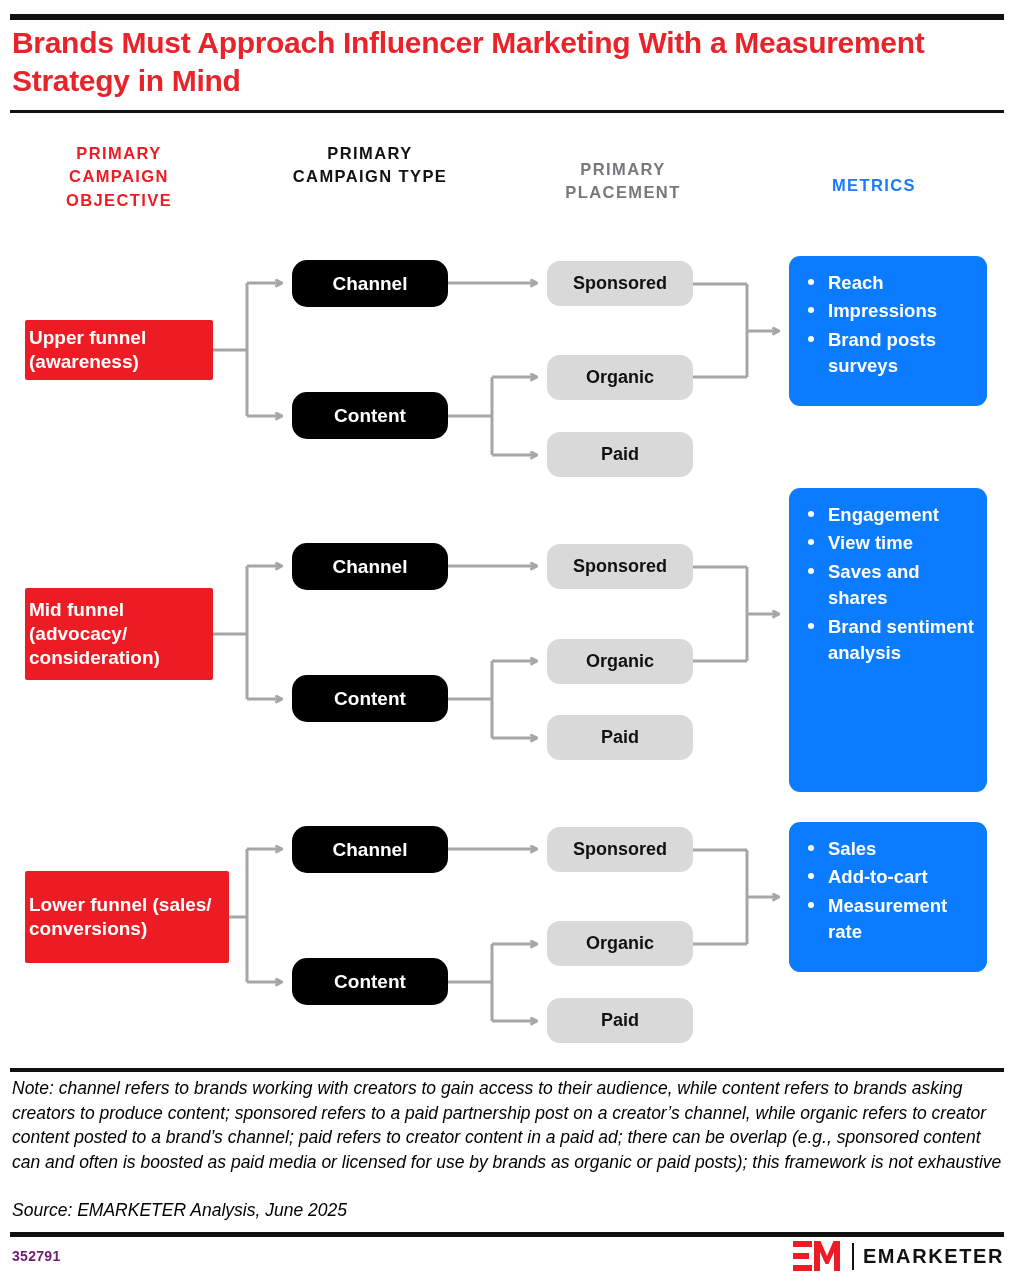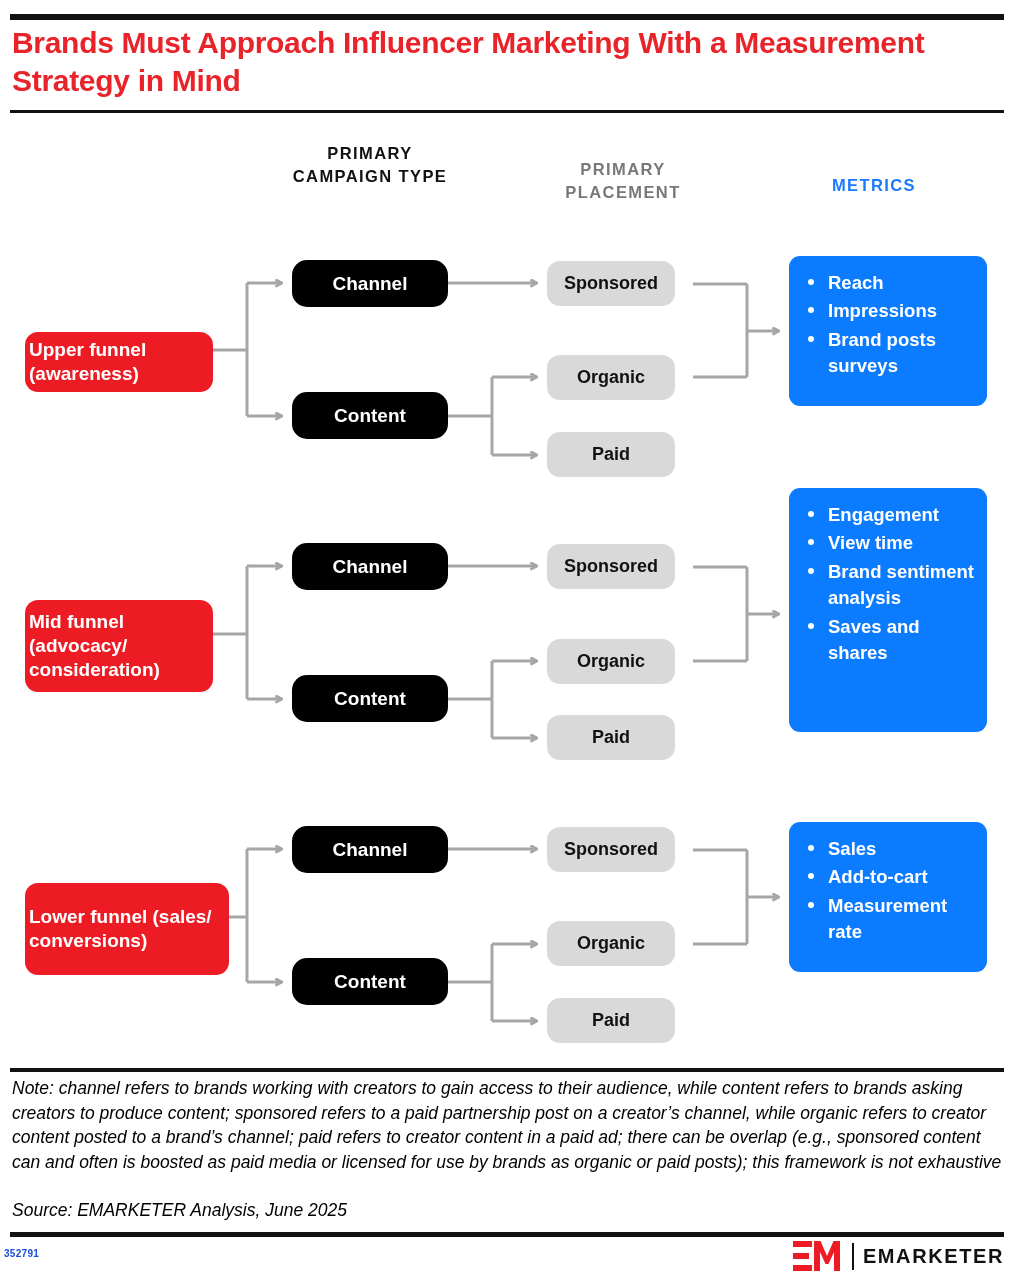--- a/index.html
+++ b/index.html
@@ -21,59 +21,60 @@
             font-size:16.5px;line-height:1.42;letter-spacing:1.4px;}
   #head-objective{left:28px;top:142px;width:182px;color:#ed1c24;}
   #head-type{left:282px;top:142px;width:176px;color:#111;}
   #head-placement{left:520px;top:158px;width:206px;color:#77787b;}
   #head-metrics{left:774px;top:174px;width:200px;color:#1a7aff;}
 
   svg#wires{position:absolute;left:0;top:0;width:1014px;height:1280px;}
 
   .node{position:absolute;display:flex;align-items:center;justify-content:center;
         text-align:left;font-weight:bold;box-sizing:border-box;}
-  .objective{background:#ed1c24;color:#fff;border-radius:13px;
-             font-size:19px;line-height:1.26;padding:16px 4px;margin-top:12px;}
+  .objective{background:#ed1c24;color:#fff;border-radius:2px;
+             font-size:19px;line-height:1.26;padding:16px 4px;}
   .type{background:#000;color:#fff;border-radius:15px;font-size:19px;
         left:292px;width:156px;height:47px;}
   .place{background:#d9d9d9;color:#111;border-radius:13px;font-size:18px;
-         left:547px;width:128px;height:45px;}
+         left:547px;width:146px;height:45px;}
 
   .metrics{position:absolute;left:789px;width:198px;background:#0b7bff;
            border-radius:11px;color:#fff;box-sizing:border-box;
            padding:14px 10px 14px 14px;}
   .metrics ul{margin:0;padding:0;list-style:none;}
   .metrics li{position:relative;padding-left:25px;font-size:18.5px;
               font-weight:bold;line-height:1.43;margin-bottom:2px;}
   .metrics li:before{content:"";position:absolute;left:5px;top:9px;
               width:6px;height:6px;border-radius:50%;background:#fff;}
 
   #note{position:absolute;left:12px;top:1076px;width:992px;
         font-size:17.5px;font-style:italic;line-height:1.41;color:#000;
         font-stretch:condensed;}
   #source{position:absolute;left:12px;top:1200px;width:800px;
         font-size:17.5px;font-style:italic;color:#000;font-stretch:condensed;}
 
-  #fignum{position:absolute;left:4px;top:1248px;font-size:10px;
-          font-weight:bold;color:#1d4ed8;letter-spacing:0.3px;}
+  #fignum{position:absolute;left:12px;top:1248px;font-size:14px;
+          font-weight:bold;color:#701a75;letter-spacing:0.3px;}
   #brand{position:absolute;right:10px;top:1241px;display:flex;
          align-items:center;gap:9px;}
   #em-mark{display:block;}
   #brand-divider{width:2px;height:27px;background:#111;}
   #brand-name{font-size:20px;font-weight:bold;color:#111;letter-spacing:1.6px;}
 </style>
 </head>
 <body>
 
 <div id="page">
 
   <div class="rule" id="rule-top"></div>
   <div id="title">Brands Must Approach Influencer Marketing With a Measurement Strategy in Mind</div>
   <div class="rule" id="rule-title"></div>
 
+  <div class="col-head" id="head-objective">PRIMARY CAMPAIGN OBJECTIVE</div>
   <div class="col-head" id="head-type">PRIMARY CAMPAIGN TYPE</div>
   <div class="col-head" id="head-placement">PRIMARY PLACEMENT</div>
   <div class="col-head" id="head-metrics">METRICS</div>
 
   <svg id="wires" viewBox="0 0 1014 1280" xmlns="http://www.w3.org/2000/svg">
     <defs>
       <marker id="ah" markerWidth="9" markerHeight="9" refX="7.6" refY="4.5" orient="auto" markerUnits="userSpaceOnUse">
         <path d="M1,1 L7.6,4.5 L1,8" fill="none" stroke="#a6a6a6" stroke-width="2.6" stroke-linecap="butt" stroke-linejoin="miter"></path>
       </marker>
     </defs>
@@ -136,26 +137,26 @@
       <li>Brand posts surveys</li>
     </ul>
   </div>
 
   <div class="node objective" style="left:25px;top:588px;width:188px;height:92px;">Mid funnel (advocacy/ consideration)</div>
   <div class="node type" style="top:543px;">Channel</div>
   <div class="node type" style="top:675px;">Content</div>
   <div class="node place" style="top:544px;">Sponsored</div>
   <div class="node place" style="top:639px;">Organic</div>
   <div class="node place" style="top:715px;">Paid</div>
-  <div class="metrics" style="top:488px;height:244px;">
+  <div class="metrics" style="top:488px;height:304px;">
     <ul>
       <li>Engagement</li>
       <li>View time</li>
+      <li>Saves and shares</li>
       <li>Brand sentiment analysis</li>
-      <li>Saves and shares</li>
     </ul>
   </div>
 
   <div class="node objective" style="left:25px;top:871px;width:204px;height:92px;">Lower funnel (sales/ conversions)</div>
   <div class="node type" style="top:826px;">Channel</div>
   <div class="node type" style="top:958px;">Content</div>
   <div class="node place" style="top:827px;">Sponsored</div>
   <div class="node place" style="top:921px;">Organic</div>
   <div class="node place" style="top:998px;">Paid</div>
   <div class="metrics" style="top:822px;height:150px;">

